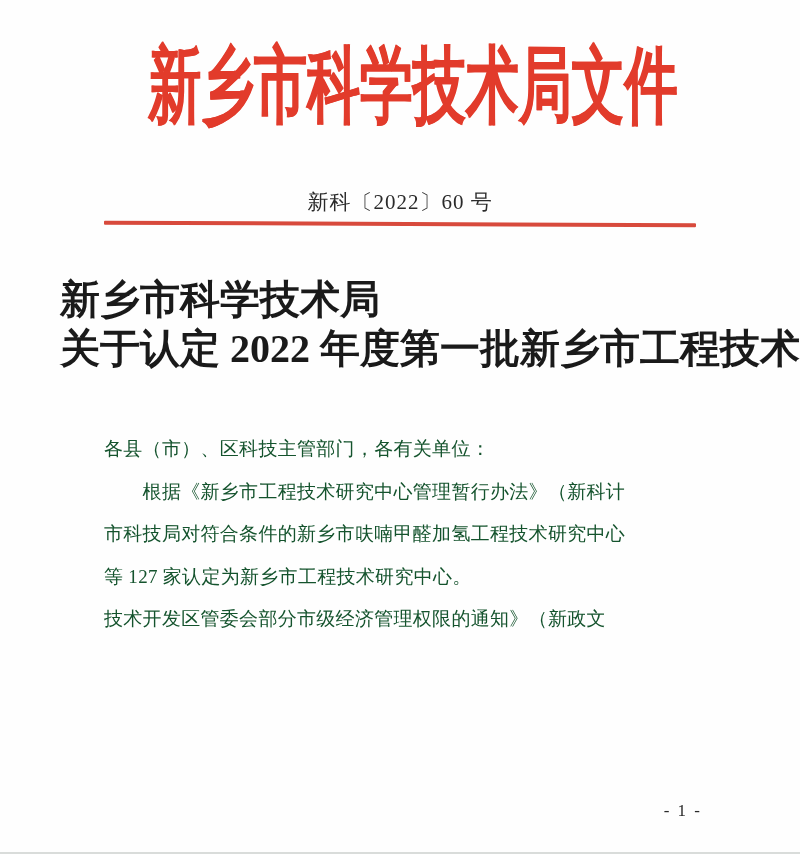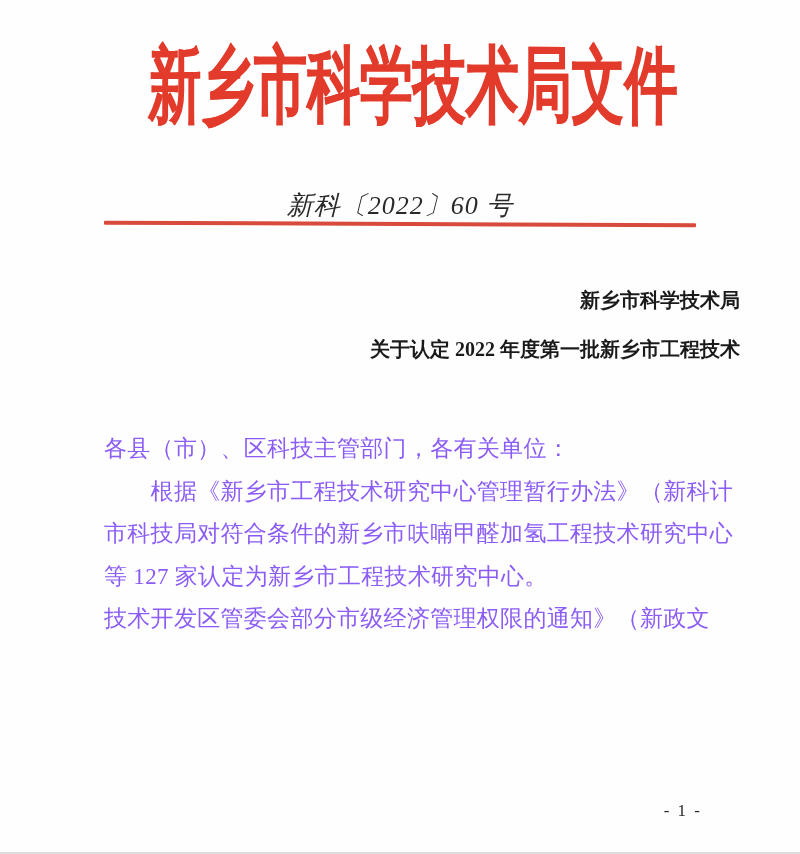--- a/index.html
+++ b/index.html
@@ -43,51 +43,50 @@
     transform: scaleX(0.63);
     transform-origin: 50% 50%;
     white-space: nowrap;
     text-shadow: 1px 0 0 var(--header-red, #e23b2b);
   }
   .doc-number {
     position: absolute;
     top: 188px; left: 0;
     width: 800px;
     text-align: center;
-    font-size: 26px;
+    font-size: 21px;
     letter-spacing: 1px;
     color: #2a2a2a;
-    font-style: italic;
   }
   .red-divider {
     position: absolute;
     top: 222px; left: 104px;
     width: 592px; height: 4px;
     background: var(--divider-red, #d84a3c);
     transform: rotate(0.25deg);
     border-radius: 1px;
   }
   .doc-title {
     position: absolute;
     top: 276px; left: 60px;
     width: 680px;
-    text-align: right;
-    font-size: 20px;
+    text-align: left;
+    font-size: 40px;
     font-weight: bold;
     line-height: 48.5px;
     color: #1a1a1a;
     white-space: nowrap;
   }
   .doc-body {
     position: absolute;
     top: 428px; left: 104px;
     width: 602px;
-    font-size: 23px;
+    font-size: 19px;
     line-height: 42.6px;
-    color: #8b5cf6;
+    color: #14532d;
     letter-spacing: 0.3px;
   }
   .doc-body .line {
     white-space: nowrap;
   }
   .page-number {
     position: absolute;
     top: 801px; left: 0;
     width: 702px;
     text-align: right;

